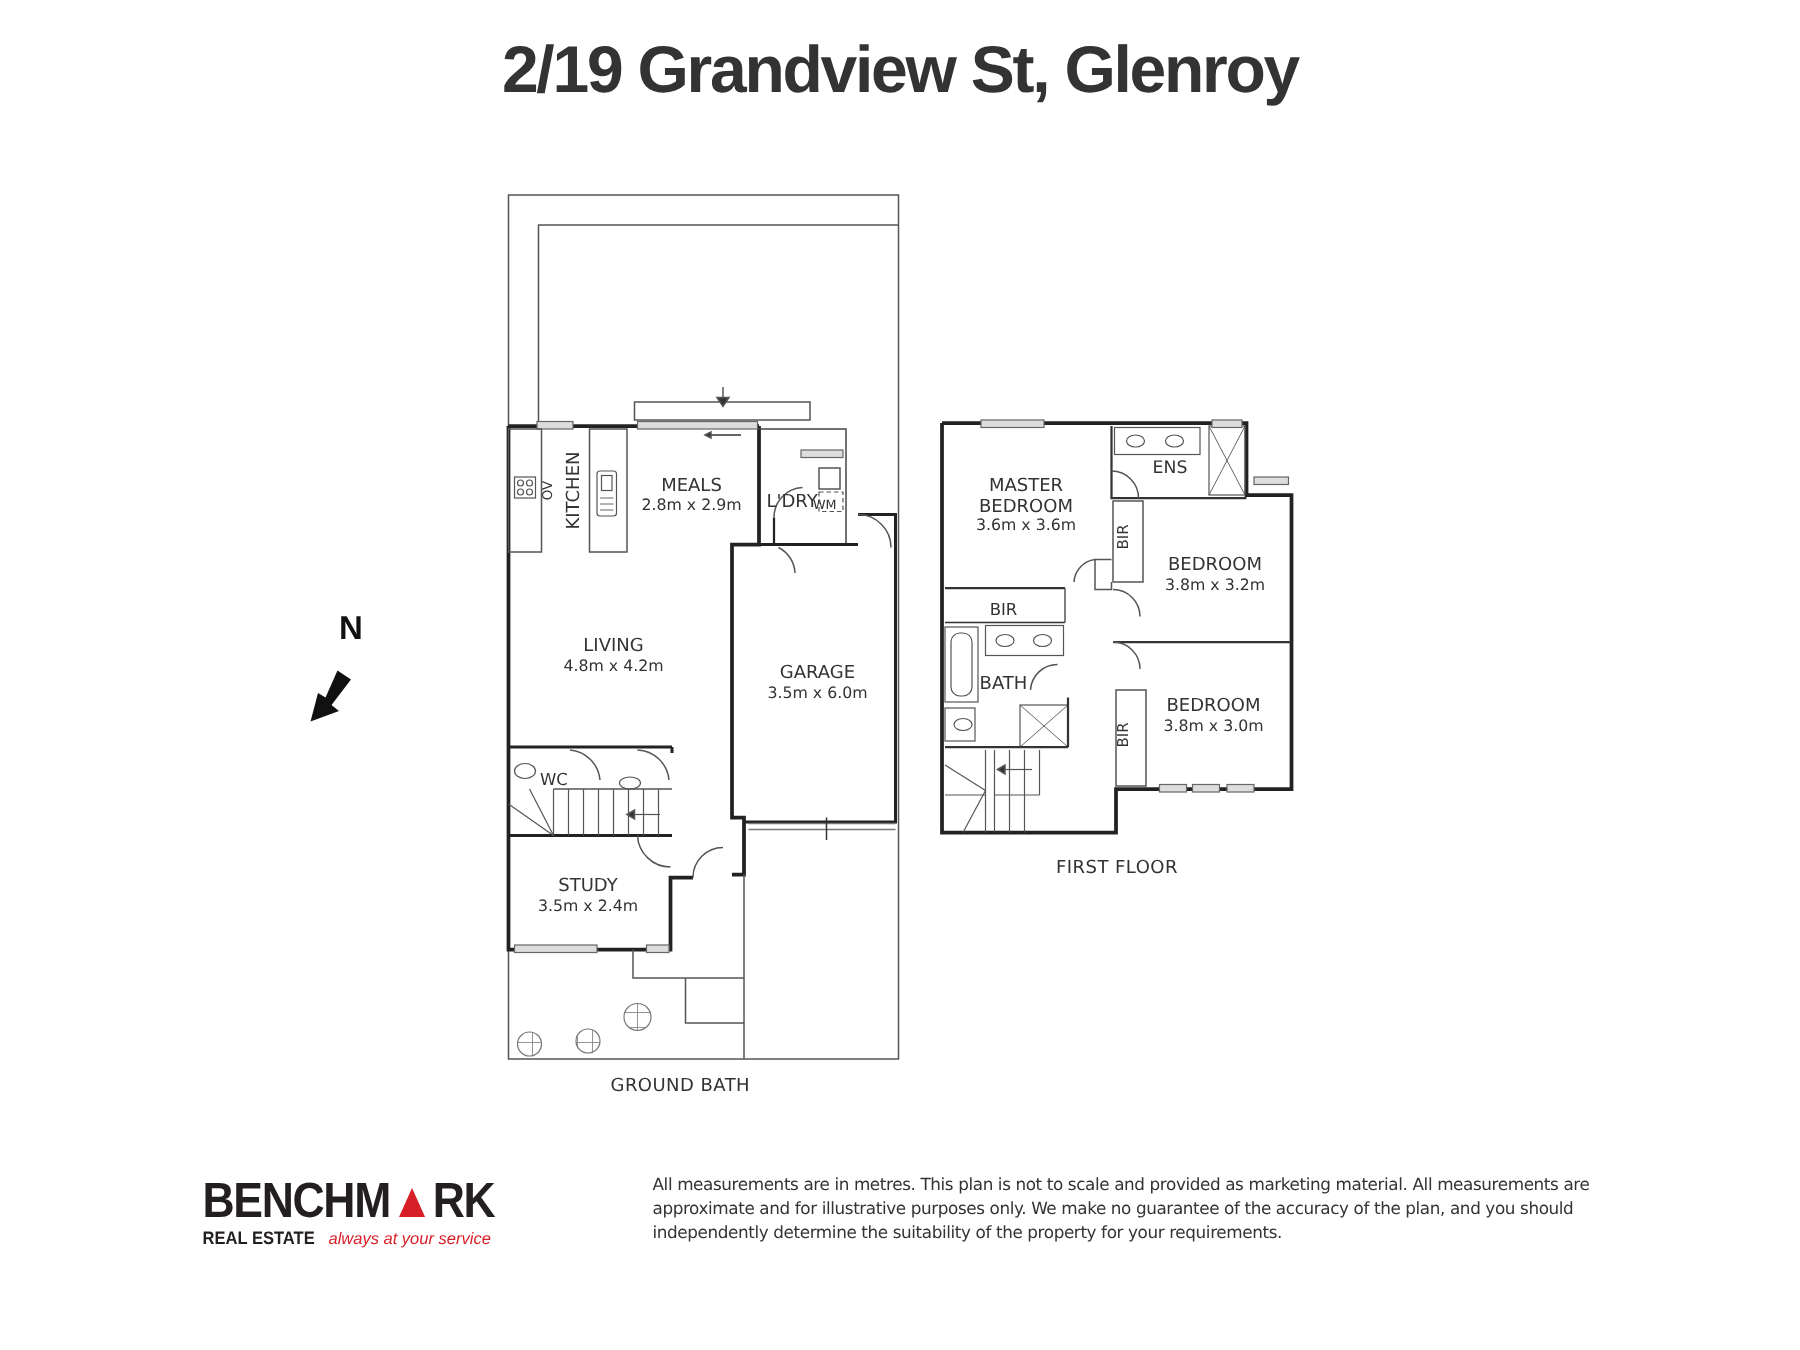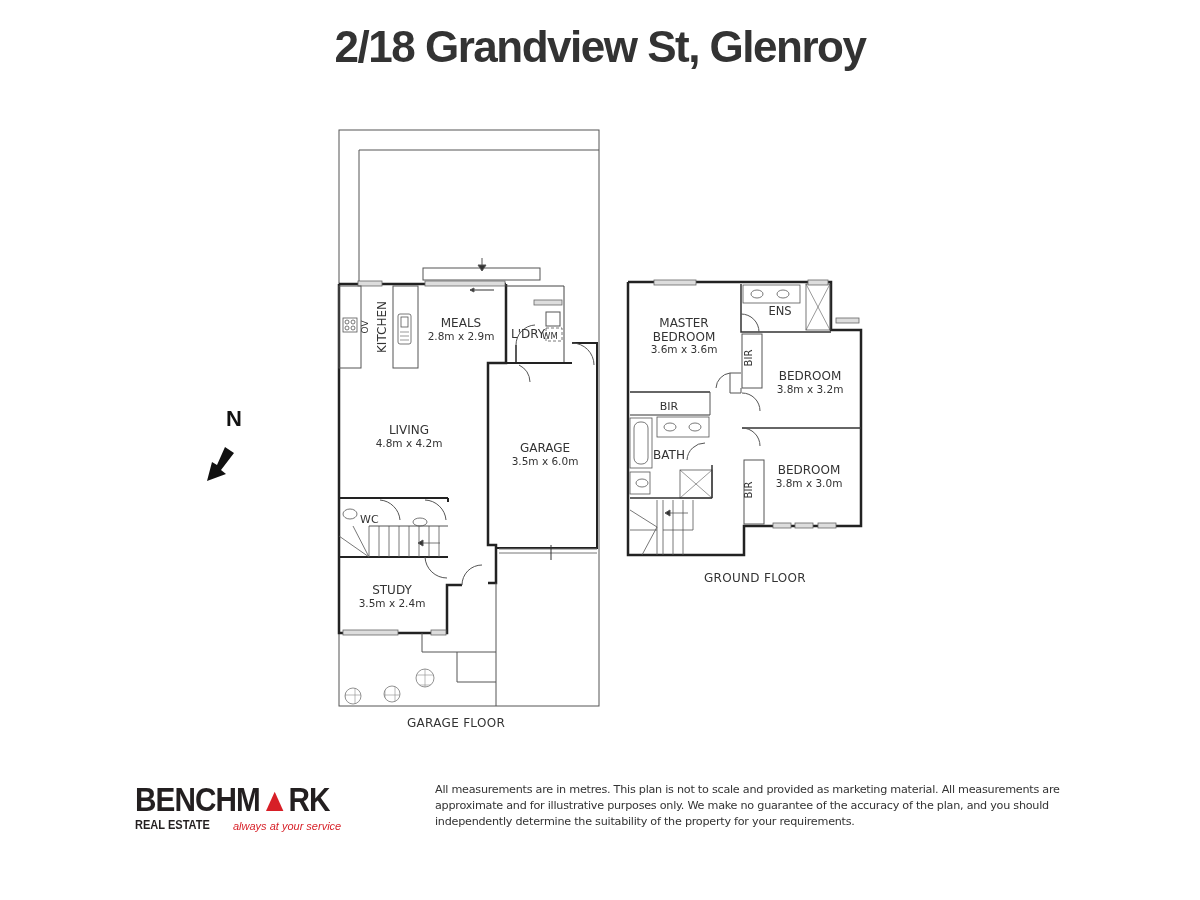--- a/index.html
+++ b/index.html
@@ -6,27 +6,27 @@
   body { width:1200px; height:900px; position:relative; overflow:hidden; font-family:"Liberation Sans", sans-serif; color:#333; }
   .title { position:absolute; left:0; top:22px; width:1200px; text-align:center; font-family:"Liberation Sans", sans-serif; font-weight:700; font-size:44px; letter-spacing:-1.5px; color:#333333; }
   svg.plan { position:absolute; left:0; top:0; }
   .lbl { font-family:"DejaVu Sans", sans-serif; fill:#333; }
   .floor-label { position:absolute; font-family:"DejaVu Sans", sans-serif; font-size:12px; color:#333; letter-spacing:0.3px; }
   .north { position:absolute; left:226px; top:406px; font-family:"Liberation Sans", sans-serif; font-weight:700; font-size:22px; color:#111; }
   .logo { position:absolute; left:107px; top:783px; width:200px; height:52px;margin-left:28px; }
   .logo-main { position:absolute; left:0; top:0; font-family:"Liberation Sans", sans-serif; font-weight:700; font-size:33px; letter-spacing:-1px; color:#231f20; transform:scaleX(0.9); transform-origin:left top; white-space:nowrap; line-height:34px; }
   .logo-main .house { color:#d71f27; }
   .logo-sub { position:absolute; left:0; top:35px; font-family:"Liberation Sans", sans-serif; font-weight:700; font-size:12px; color:#231f20; transform:scaleX(0.92); transform-origin:left top; white-space:nowrap; }
-  .logo-tag { position:absolute; left:98px; top:37px; font-family:"Liberation Sans", sans-serif; font-style:italic; font-size:11px; color:#d71f27; white-space:nowrap; }
+  .logo-tag { position:absolute; left:84px; top:37px; font-family:"Liberation Sans", sans-serif; font-style:italic; font-size:11px; color:#d71f27; white-space:nowrap; }
   .disclaimer { position:absolute; left:387px; top:782px; width:680px; font-family:"DejaVu Sans", sans-serif; font-size:11.2px; line-height:16px; color:#333; letter-spacing:-0.25px;margin-left:48px; }
 </style>
 </head>
 <body>
 
-<div class="title">2/18 Grandview St, Glenroy</div>
+<div class="title">2/19 Grandview St, Glenroy</div>
 
 <svg class="plan" width="1200" height="900" viewBox="0 0 1200 900">
   <defs>
     <pattern id="tree" width="10" height="10" patternUnits="userSpaceOnUse">
       <path d="M0 5 L10 5 M5 0 L5 10" stroke="#888" stroke-width="0.6"></path>
     </pattern>
   </defs>
 
   <g fill="none" stroke="#555">
 
@@ -201,22 +201,22 @@
   <text class="lbl" x="756" y="362" font-size="10" text-anchor="middle" transform="rotate(-90 752 362)">BIR</text>
   <text class="lbl" x="756" y="494" font-size="10" text-anchor="middle" transform="rotate(-90 752 494)">BIR</text>
 
   <g>
     <polygon points="225,447 234,453 221,470 226,474 207,481 212,462 217,465" fill="#111"></polygon>
   </g>
 </svg>
 
 <div class="north">N</div>
 
-<div class="floor-label" style="left:407px; top:716px;">GARAGE FLOOR</div>
-<div class="floor-label" style="left:704px; top:571px;">GROUND FLOOR</div>
+<div class="floor-label" style="left:407px; top:716px;">GROUND BATH</div>
+<div class="floor-label" style="left:704px; top:571px;">FIRST FLOOR</div>
 
 <div class="logo">
   <div class="logo-main"><span>BENCHM</span><span class="house">▲</span><span>RK</span></div>
   <div class="logo-sub">REAL ESTATE</div>
   <div class="logo-tag">always at your service</div>
 </div>
 
 <div class="disclaimer">All measurements are in metres. This plan is not to scale and provided as marketing material. All measurements are approximate and for illustrative purposes only. We make no guarantee of the accuracy of the plan, and you should independently determine the suitability of the property for your requirements.</div>
 
 </body></html>

